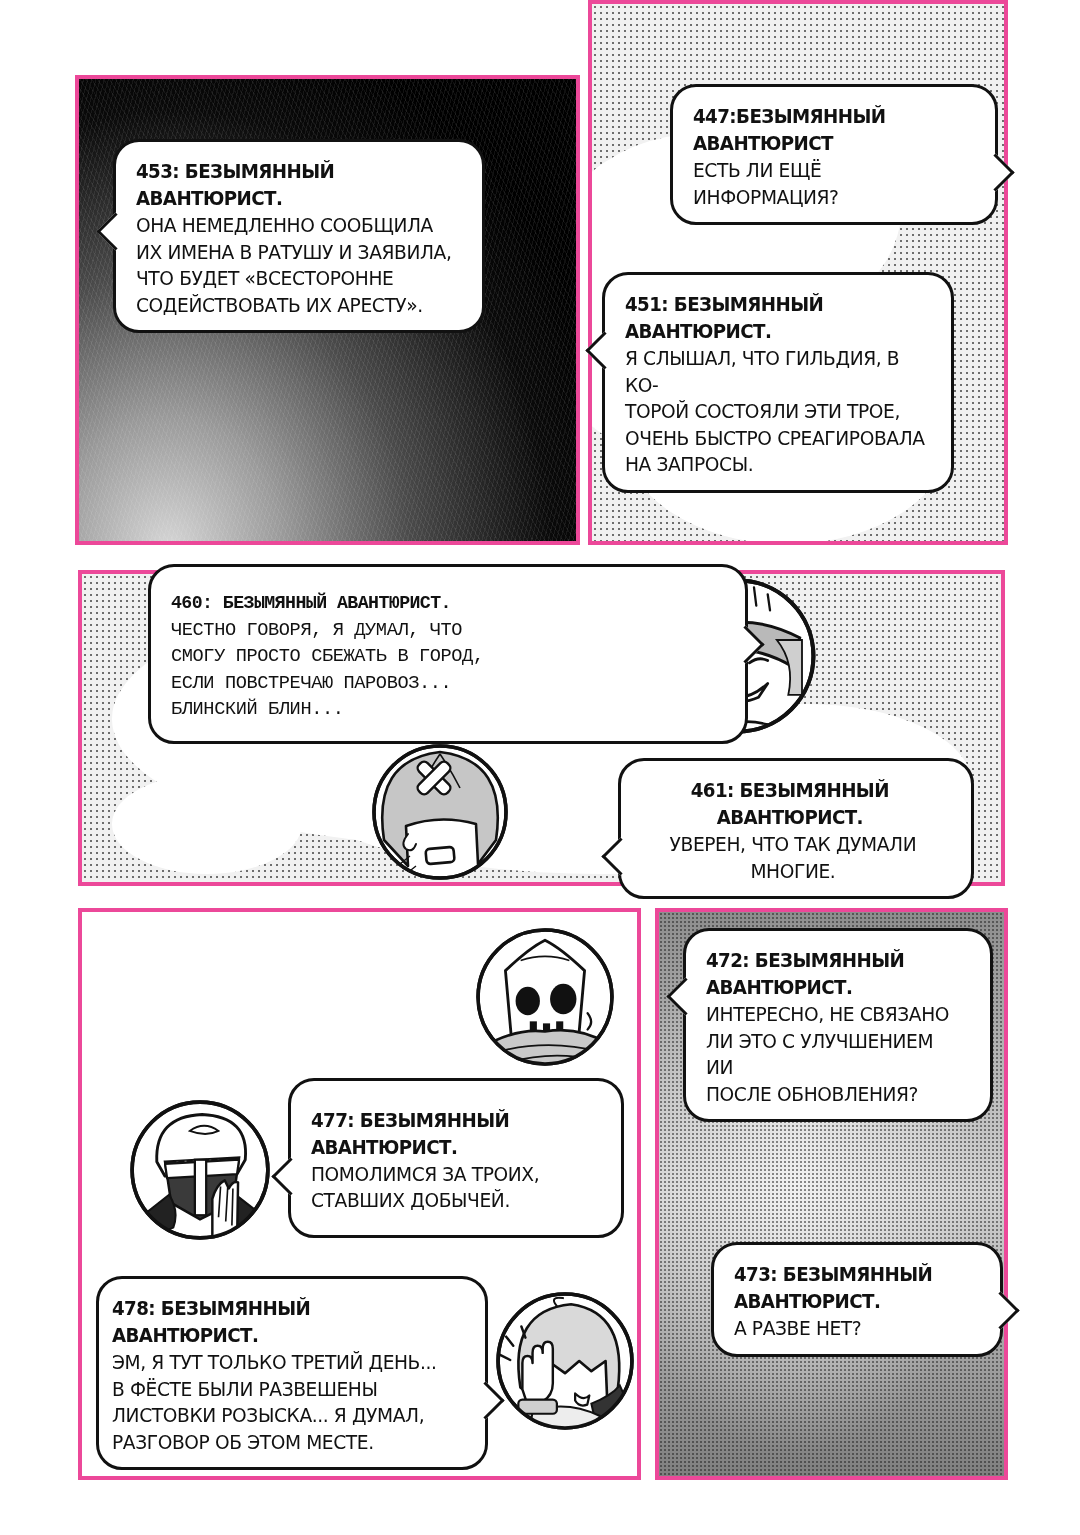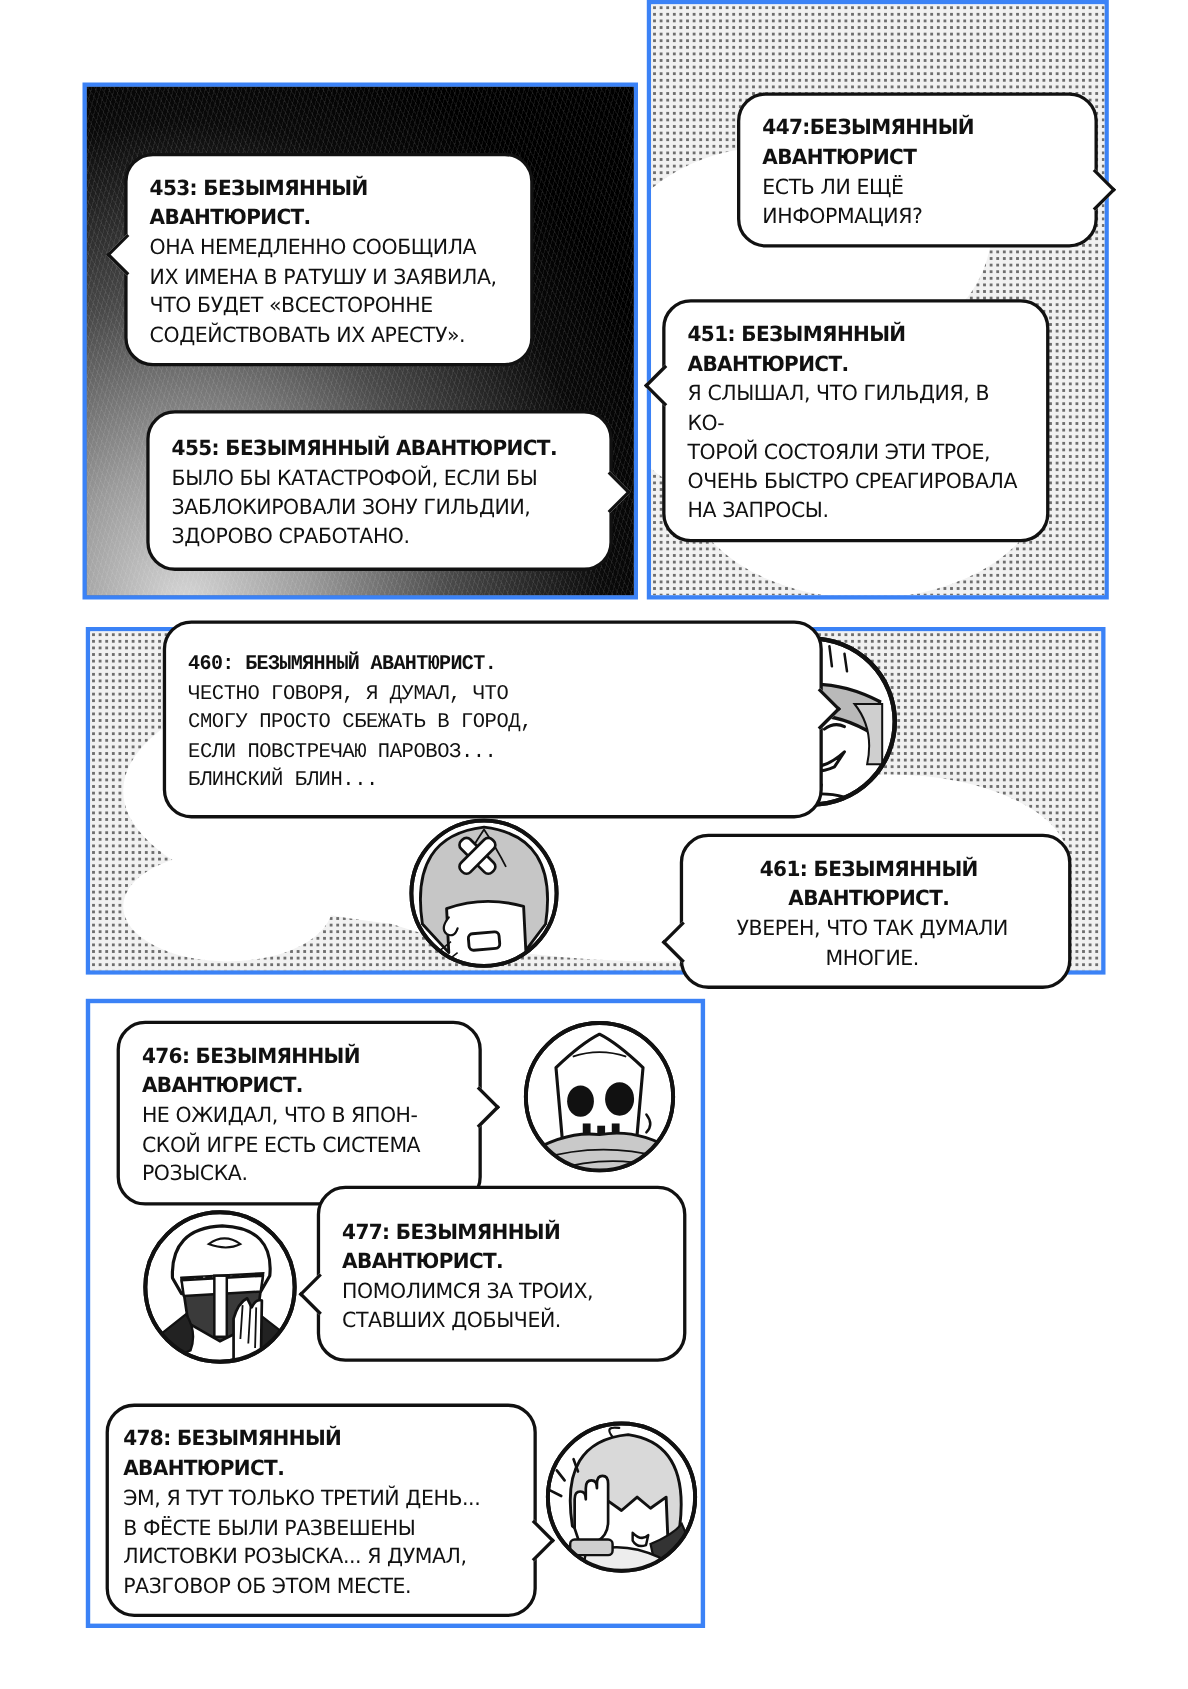--- a/index.html
+++ b/index.html
@@ -1,20 +1,20 @@
 <!DOCTYPE html>
 <html><head>
 <meta charset="utf-8">
 <style>
   html,body{margin:0;padding:0;background:#fff;}
   #page{
     position:relative;width:1080px;height:1535px;background:#fff;overflow:hidden;
     font-family:"DejaVu Sans","Liberation Sans",sans-serif;color:#111;
   }
-  .panel{position:absolute;border:4px solid #3b82f6;box-sizing:border-box;background:#fff;}
+  .panel{position:absolute;border:4px solid #ec4899;box-sizing:border-box;background:#fff;}
   .panel-bg{position:absolute;inset:0;overflow:hidden;}
   .dots{
     background-color:#f1f1f1;
     background-image:radial-gradient(#6e6e6e 1.3px,transparent 1.5px);
     background-size:6px 6px;
   }
   .cloud{position:absolute;background:#fff;border-radius:50%;}
   .bubble{
     position:absolute;background:#fff;border:3.5px solid #111;border-radius:26px;
     box-sizing:border-box;padding:16px 20px 12px 20px;z-index:5;
@@ -49,27 +49,20 @@
 
     <div class="bubble" style="left:34px;top:60px;width:372px;min-height:182px;">
       <span class="tail t-left" style="top:76px;"></span>
       <div class="hdr">453: БЕЗЫМЯННЫЙ АВАНТЮРИСТ.</div>
       <div class="body-txt">ОНА НЕМЕДЛЕННО СООБЩИЛА
 ИХ ИМЕНА В РАТУШУ И ЗАЯВИЛА,
 ЧТО БУДЕТ «ВСЕСТОРОННЕ
 СОДЕЙСТВОВАТЬ ИХ АРЕСТУ».</div>
     </div>
 
-    <div class="bubble" style="left:54px;top:294px;width:424px;min-height:146px;">
-      <span class="tail t-right" style="top:58px;"></span>
-      <div class="hdr">455: БЕЗЫМЯННЫЙ АВАНТЮРИСТ.</div>
-      <div class="body-txt">БЫЛО БЫ КАТАСТРОФОЙ, ЕСЛИ БЫ
-ЗАБЛОКИРОВАЛИ ЗОНУ ГИЛЬДИИ,
-ЗДОРОВО СРАБОТАНО.</div>
-    </div>
   </div>
 
   <div class="panel" style="left:588px;top:0px;width:420px;height:545px;">
     <div class="panel-bg dots">
       <div class="cloud" style="left:-60px;top:130px;width:330px;height:330px;"></div>
       <div class="cloud" style="left:30px;top:320px;width:330px;height:220px;"></div>
       <div class="cloud" style="left:90px;top:90px;width:220px;height:220px;"></div>
     </div>
 
     <div class="bubble" style="left:78px;top:80px;width:328px;min-height:134px;">
@@ -157,27 +150,20 @@
           <rect x="56" y="106" width="28" height="15" rx="4" transform="rotate(-5 70 113)" fill="#fff" stroke="#111" stroke-width="2.6"></rect>
           <path d="M30,122 l10,-8 M36,132 l10,-8 M26,134 l10,-8" stroke="#111" stroke-width="1.4"></path>
         </g>
         <circle cx="70" cy="70" r="66" fill="none" stroke="#111" stroke-width="3.5"></circle>
       </svg>
     </div>
   </div>
 
   <div class="panel" style="left:78px;top:908px;width:563px;height:572px;">
 
-    <div class="bubble" style="left:24px;top:16px;width:332px;min-height:144px;">
-      <span class="tail t-right" style="top:62px;"></span>
-      <div class="hdr">476: БЕЗЫМЯННЫЙ АВАНТЮРИСТ.</div>
-      <div class="body-txt">НЕ ОЖИДАЛ, ЧТО В ЯПОН-
-СКОЙ ИГРЕ ЕСТЬ СИСТЕМА
-РОЗЫСКА.</div>
-    </div>
 
     <div class="portrait" style="left:392px;top:14px;width:142px;height:142px;">
       <svg viewBox="0 0 140 140" width="142" height="142">
         <defs>
             <clipPath id="cp3">
               <circle cx="70" cy="70" r="66"></circle>
             </clipPath>
           </defs>
         <circle cx="70" cy="70" r="66" fill="#fff" stroke="#111" stroke-width="3.5"></circle>
         <g clip-path="url(#cp3)">
@@ -252,14 +238,37 @@
           <path d="M38,120 Q70,108 104,124 L108,142 L34,142 Z" fill="#ededed" stroke="#111" stroke-width="2.2"></path>
           <path d="M28,98 L28,72 Q28,65 33,65 Q38,65 38,72 L38,62 Q38,55 43,55 Q48,55 48,62 L48,58 Q48,51 53,51 Q58,51 58,58 L58,92 Q58,104 48,110 L32,110 Z" fill="#fff" stroke="#111" stroke-width="2.4" stroke-linejoin="round"></path>
           <rect x="24" y="108" width="38" height="14" rx="4" fill="#cfcfcf" stroke="#111" stroke-width="2.2"></rect>
           <path d="M12,46 L19,55 M27,36 L31,47 M6,64 L16,69" stroke="#111" stroke-width="2.4" stroke-linecap="round"></path>
         </g>
         <circle cx="70" cy="70" r="66" fill="none" stroke="#111" stroke-width="3.5"></circle>
       </svg>
     </div>
   </div>
 
+  <div class="panel" style="left:655px;top:908px;width:353px;height:572px;">
+    <div class="panel-bg" style="background-color:#a9a9a9;
+                background-image:
+                  radial-gradient(rgba(30,30,30,.5) 1px, transparent 1.2px),
+                  radial-gradient(ellipse at 40% 48%, rgba(255,255,255,.7), rgba(255,255,255,0) 65%),
+                  linear-gradient(180deg,#8d8d8d 0%,#bdbdbd 32%,#d2d2d2 50%,#a3a3a3 78%,#7f7f7f 100%);
+                background-size:4px 4px, 100% 100%, 100% 100%;">
+    </div>
+
+    <div class="bubble" style="left:24px;top:16px;width:310px;min-height:172px;">
+      <span class="tail t-left" style="top:52px;"></span>
+      <div class="hdr">472: БЕЗЫМЯННЫЙ АВАНТЮРИСТ.</div>
+      <div class="body-txt">ИНТЕРЕСНО, НЕ СВЯЗАНО
+ЛИ ЭТО С УЛУЧШЕНИЕМ ИИ
+ПОСЛЕ ОБНОВЛЕНИЯ?</div>
+    </div>
+
+    <div class="bubble" style="left:52px;top:330px;width:292px;min-height:114px;">
+      <span class="tail t-right" style="top:52px;"></span>
+      <div class="hdr">473: БЕЗЫМЯННЫЙ АВАНТЮРИСТ.</div>
+      <div class="body-txt">А РАЗВЕ НЕТ?</div>
+    </div>
+  </div>
 
 </div>
 
 </body></html>

